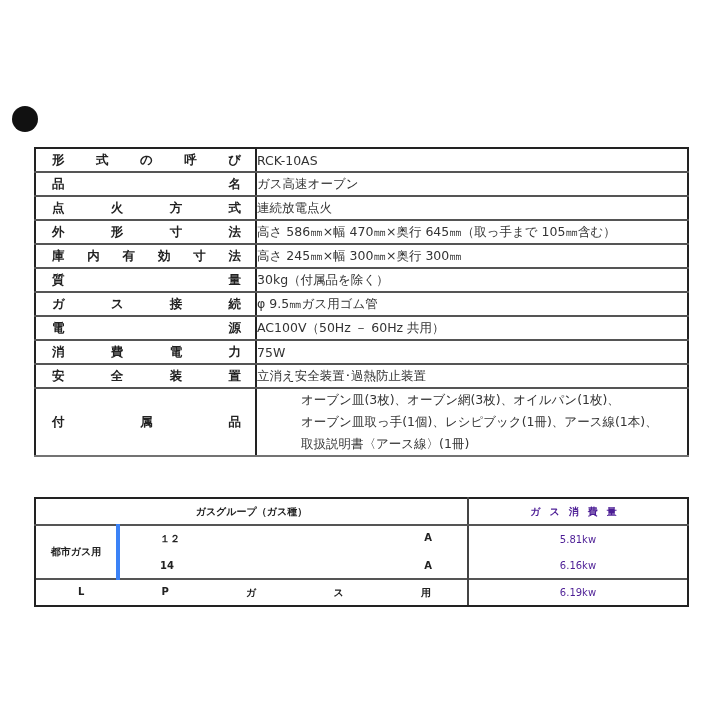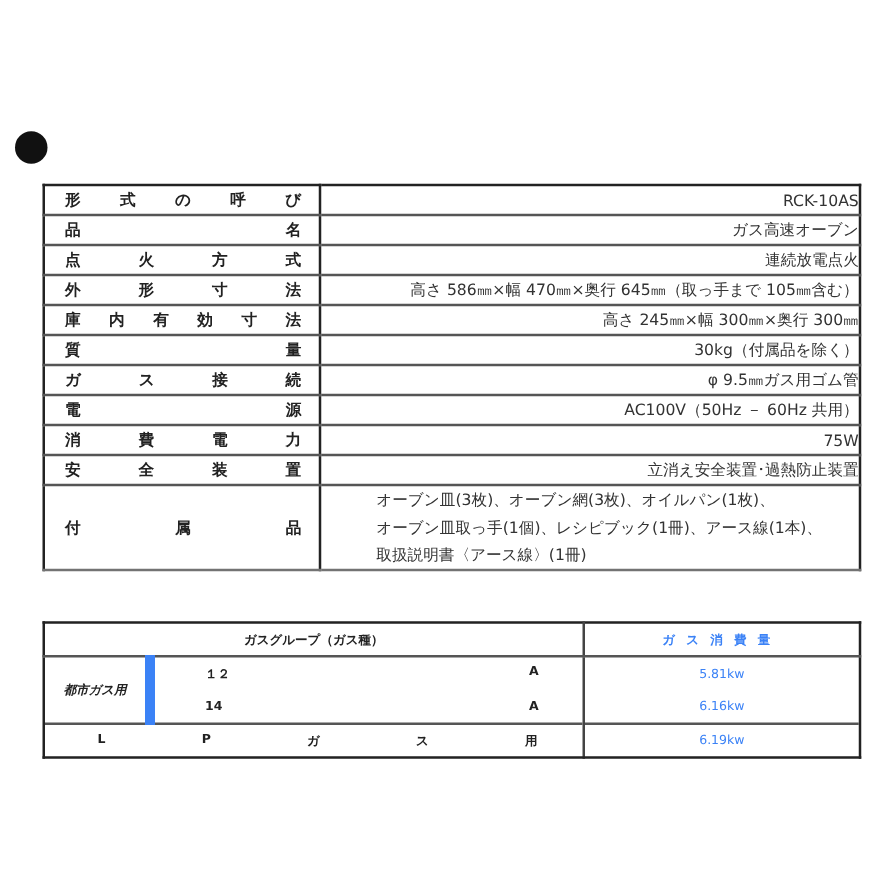--- a/index.html
+++ b/index.html
@@ -10,31 +10,31 @@
   .title .dot { display: inline-block; width: 26px; height: 26px; border-radius: 50%;
                 background: #111; vertical-align: -2px; margin-right: 2px; }
   table { border-collapse: collapse; position: absolute; }
   .spec { left: 34px; top: 147px; width: 655px; }
   .spec td { border-top: 2px solid #555; border-bottom: 2px solid #555; height: 22px; padding: 0;
              font-size: 12.5px; }
   .spec tr:first-child td { border-top: 2px solid #222; }
   .spec tr:last-child td { border-bottom: 2px solid #737373; }
   .spec td.lbl { width: 189px; border-left: 2px solid #222; border-right: 2px solid #222;
                  padding: 0 14px 0 16px; font-weight: bold; font-size: 12.5px; color: #222; }
-  .spec td.val { border-right: 2px solid #222; text-align: right; color: #333; }
+  .spec td.val { border-right: 2px solid #222; text-align: left; color: #333; }
   .lbl-inner { display: flex; justify-content: space-between; }
   .spec td.multi { height: 66px; text-align: left; padding-left: 44px; line-height: 22px; }
   .gas { left: 34px; top: 497px; width: 655px; }
   .gas td { font-size: 10px; padding: 0; height: 25px; margin-top: 13px; }
   .gas .hdr td { border-top: 2px solid #222; border-bottom: 2px solid #555; font-weight: bold; }
   .gas .lp td { border-top: 2px solid #555; border-bottom: 2px solid #222; }
   .gas td.l { border-left: 2px solid #222; }
-  .gas td.r { border-right: 2px solid #222; text-align: center; color: #3b82f6; }
+  .gas td.r { border-right: 2px solid #222; text-align: center; color: #4c1d95; }
   .gas td.div { border-right: 2px solid #444; }
-  .gas td.sub { border-right: 8px solid #3b82f6; font-style: italic; }
+  .gas td.sub { border-right: 4px solid #3b82f6; }
   .gas td.c { text-align: center; }
   .gas .city td { height: 26px; }
   .spread { display: flex; justify-content: space-between; }
 </style>
 </head>
 <body>
 
 <div class="title">
   <span class="dot"></span>
 </div>

